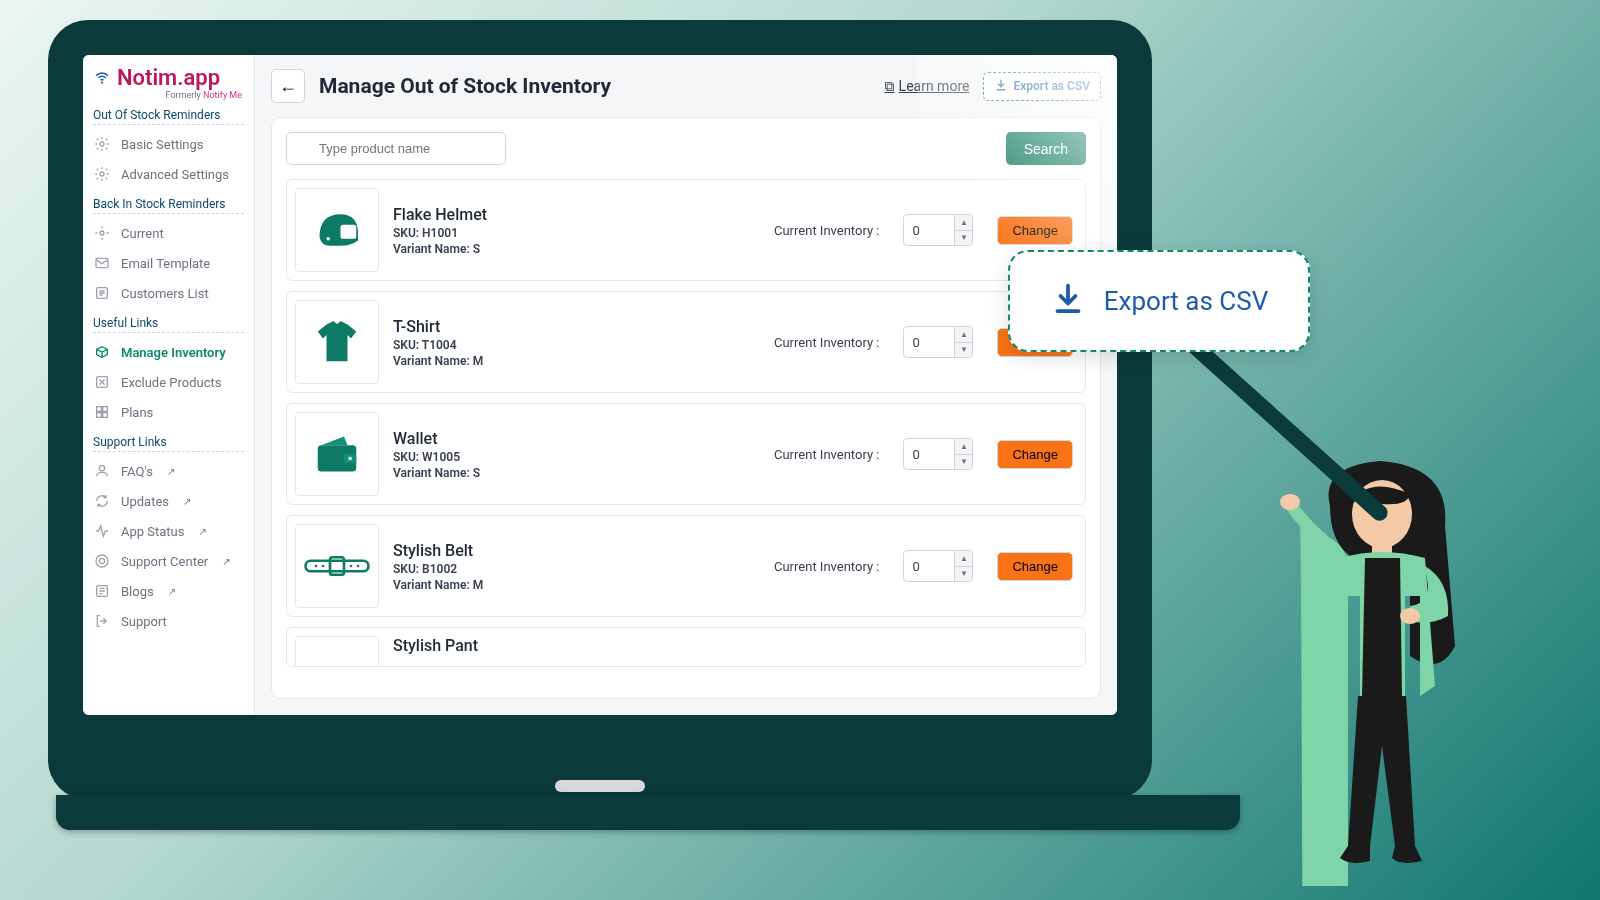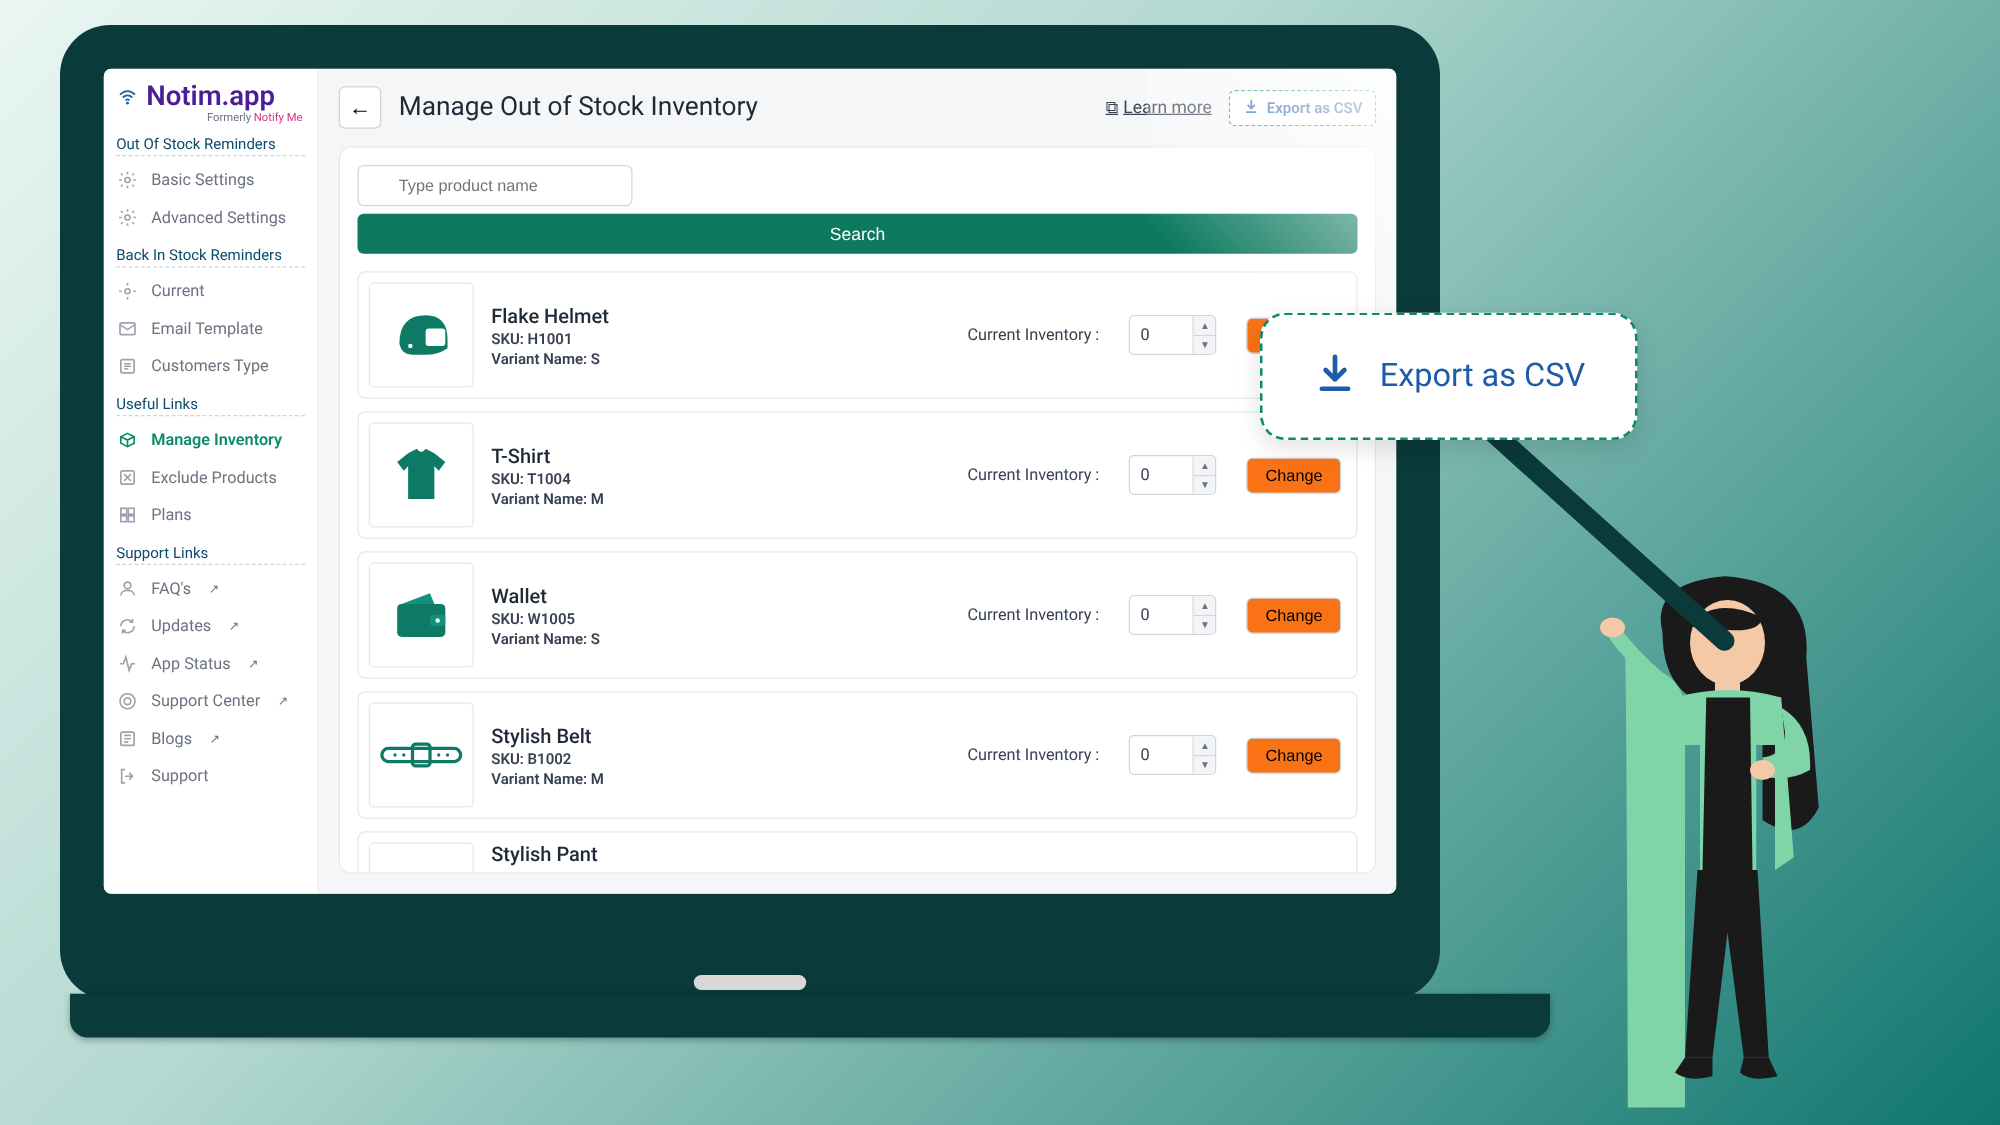--- a/index.html
+++ b/index.html
@@ -66,21 +66,21 @@
   }
   .logo {
     display: flex;
     align-items: center;
     padding: 4px 10px 4px 10px;
     gap: 6px;
   }
   .logo-text {
     font-size: 22px;
     font-weight: 600;
-    color: #4c1d95;
+    color: #be185d;
   }
   .logo-sub {
     font-size: 9px;
     text-align: right;
     color: #6b7280;
     padding-right: 12px;
     margin-top: -4px;
   }
   .logo-sub .nm { color: #d63384; }
   .section-head {
@@ -127,21 +127,21 @@
     width: 34px; height: 34px;
     background: #fff;
     border: 1px solid #d1d5db;
     border-radius: 5px;
     display: flex; align-items: center; justify-content: center;
     font-size: 18px;
     cursor: pointer;
   }
   .page-title {
     font-size: 21px;
-    font-weight: 400;
+    font-weight: 700;
     color: #1f2937;
     flex: 1;
   }
   .learn-more {
     font-size: 14px;
     color: #374151;
     text-decoration: underline;
     display: flex;
     align-items: center;
     gap: 4px;
@@ -168,21 +168,20 @@
     border-radius: 10px;
     padding: 14px;
     flex: 1;
     overflow: hidden;
     position: relative;
   }
   .search-row {
     display: flex;
     gap: 6px;
     margin-bottom: 14px;
-    flex-direction: column;
   }
   .search-input {
     flex: 1;
     border: 1px solid #d1d5db;
     border-radius: 5px;
     padding: 8px 10px 8px 32px;
     font-size: 13px;
     color: #6b7280;
     position: relative;
   }
@@ -362,21 +361,21 @@
           </span>
         <span>Email Template</span>
       </div>
       <div class="nav-item">
         <span class="nav-icon">
             <svg width="16" height="16" viewBox="0 0 24 24">
               <rect x="4" y="4" width="16" height="16" rx="2" fill="none" stroke="currentColor" stroke-width="2"></rect>
               <path d="M8 9h8M8 12h8M8 15h5" stroke="currentColor" stroke-width="2"></path>
             </svg>
           </span>
-        <span>Customers Type</span>
+        <span>Customers List</span>
       </div>
 
       <div class="section-head">Useful Links</div>
       <div class="nav-item active">
         <span class="nav-icon">
             <svg width="16" height="16" viewBox="0 0 24 24">
               <path d="M4 8l8-4 8 4v8l-8 4-8-4z" fill="none" stroke="currentColor" stroke-width="2"></path>
               <path d="M4 8l8 4 8-4M12 12v8" fill="none" stroke="currentColor" stroke-width="2"></path>
             </svg>
           </span>

